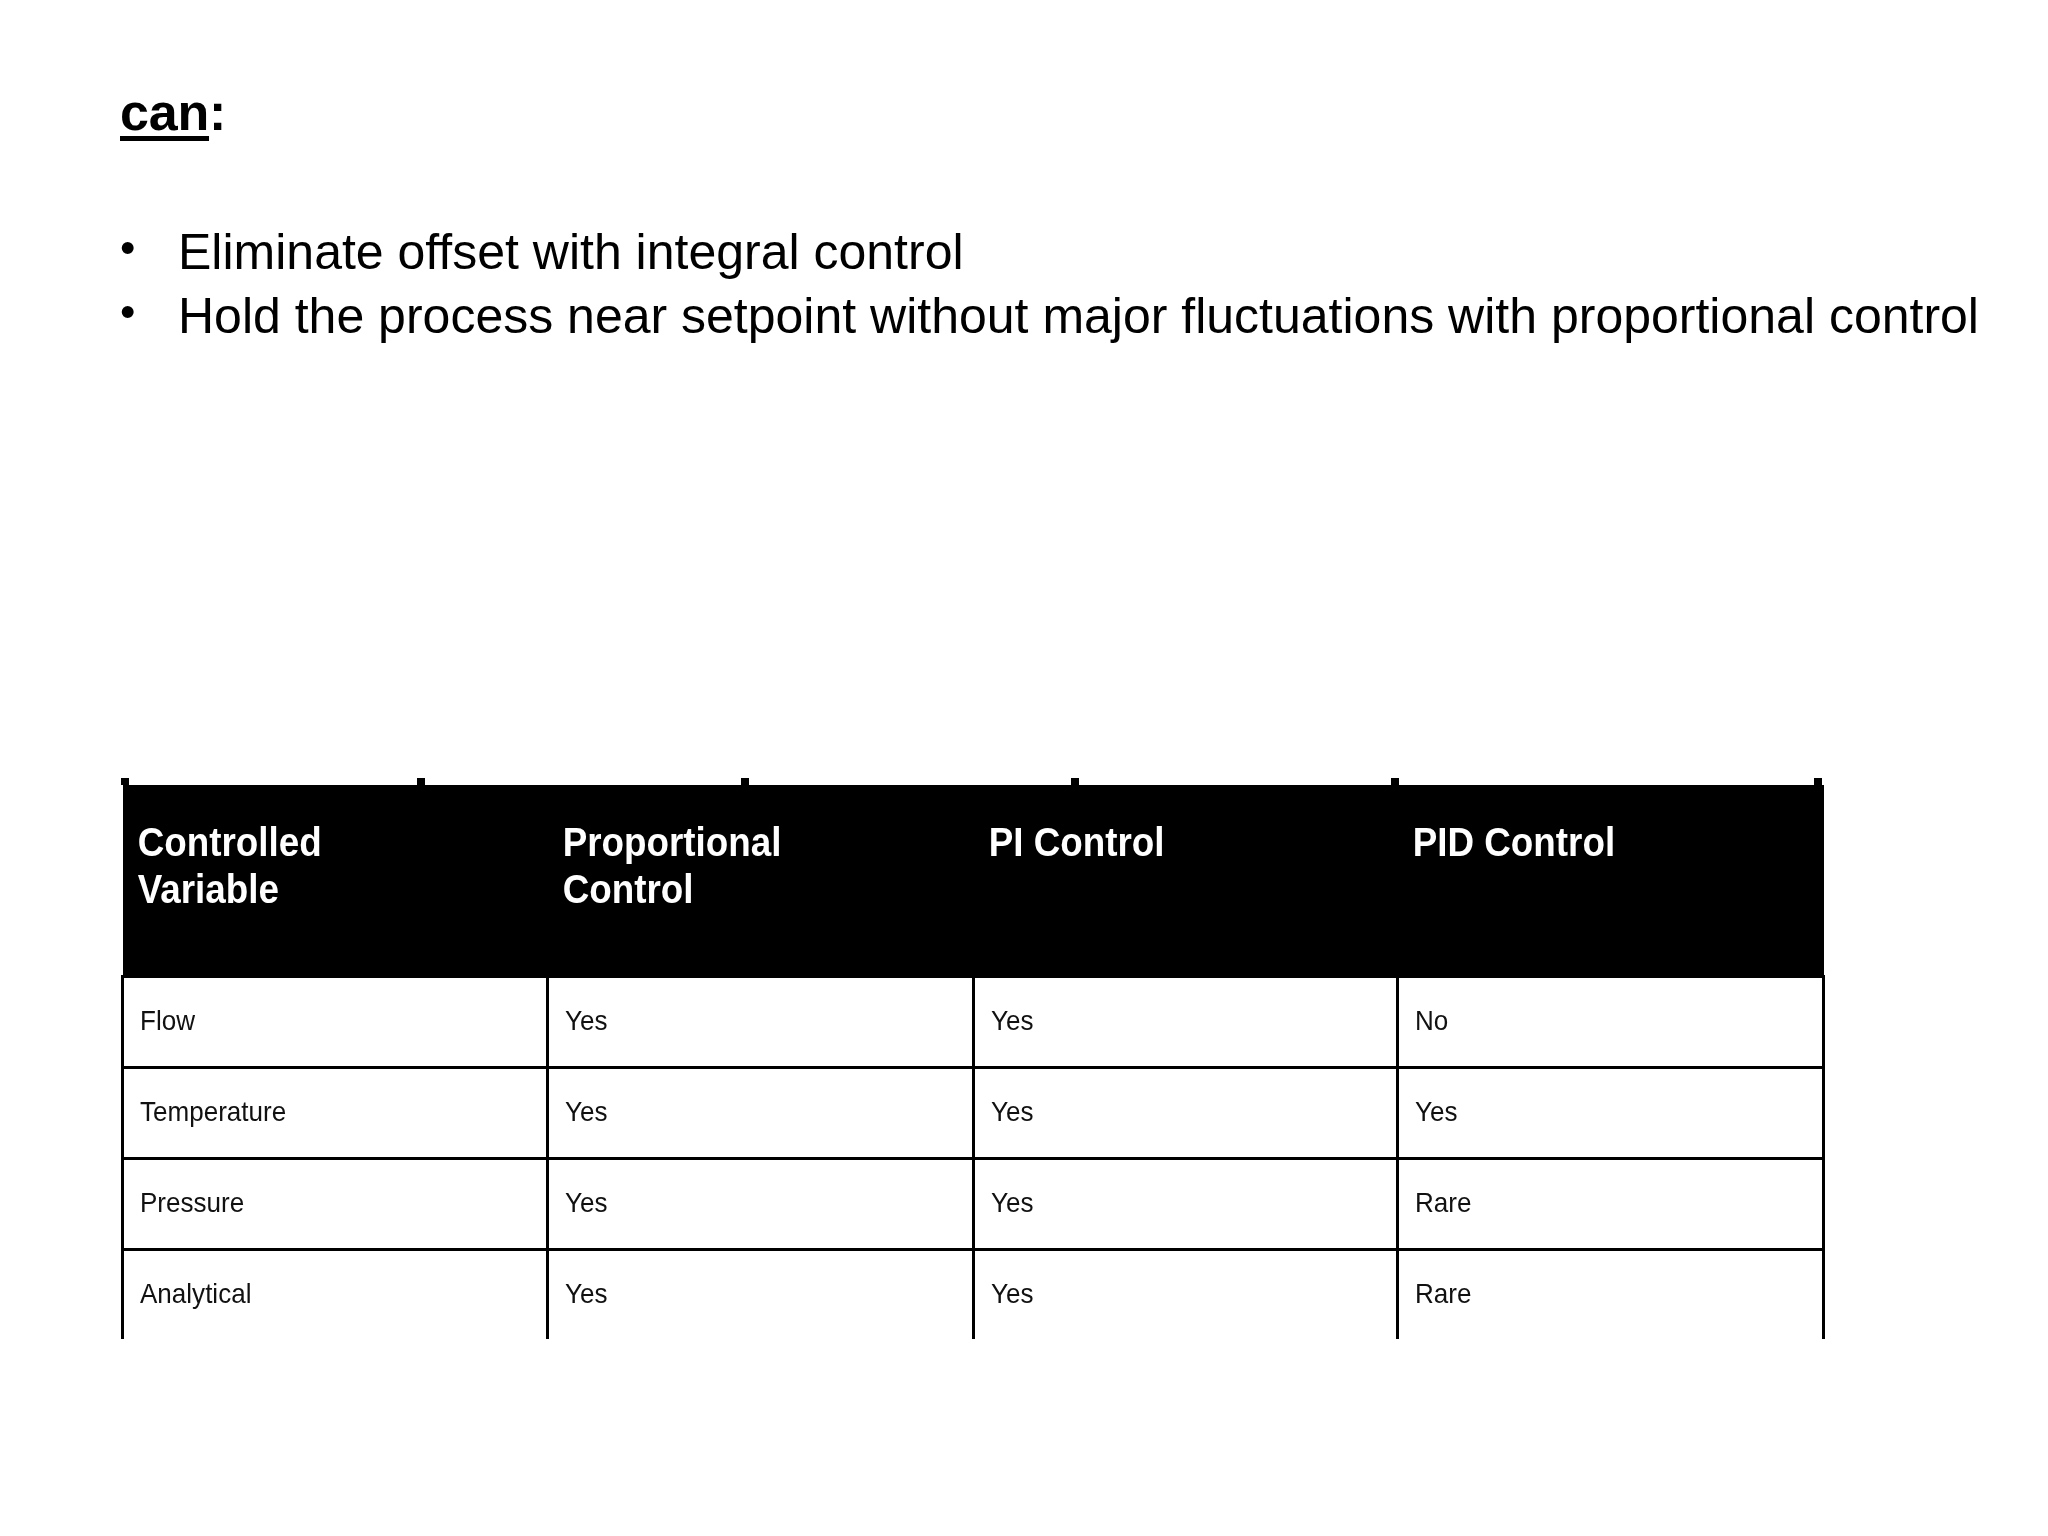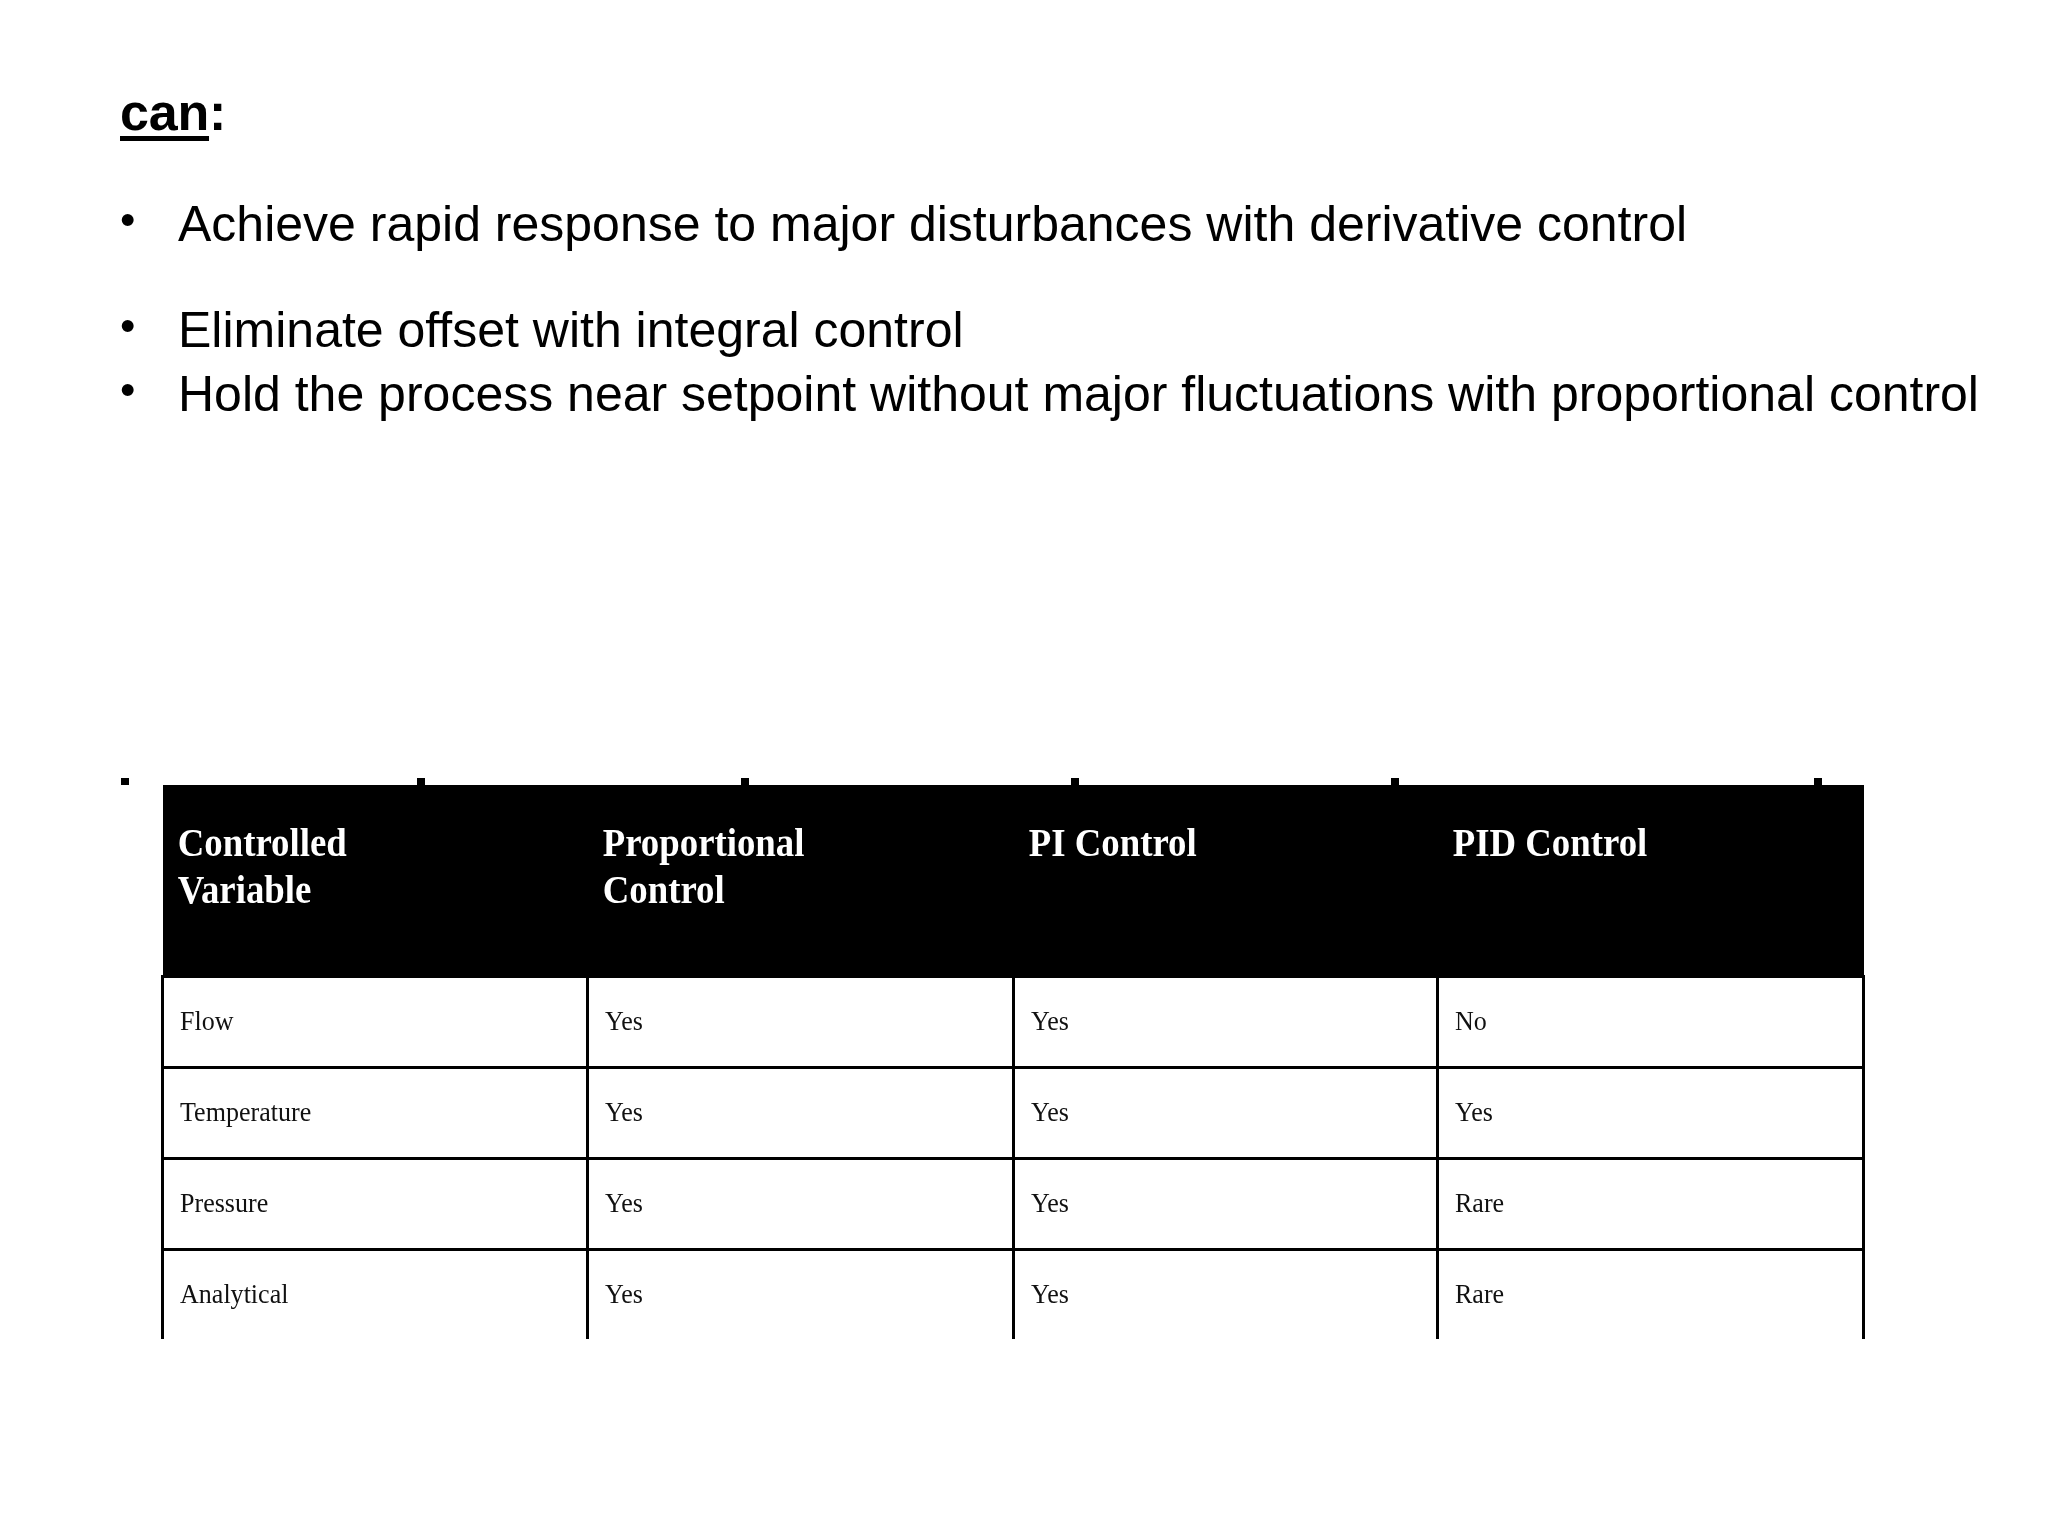--- a/index.html
+++ b/index.html
@@ -53,22 +53,21 @@
   
   .tbl-wrap{
     position:absolute;
     left:121px; top:785px;
     width:1701px;
   }
   table.grid{
     border-collapse:collapse;
     table-layout:fixed;
     width:1701px;
-    font-family:Liberation Serif, serif;
-    margin-left:40px;
+    font-family:Liberation Sans, sans-serif;
   }
   table.grid col.c1{width:425px;}
   table.grid col.c2{width:426px;}
   table.grid col.c3{width:424px;}
   table.grid col.c4{width:426px;}
 
   table.grid th{
     background:#000000;
     color:#ffffff;
     font-weight:bold;
@@ -120,23 +119,20 @@
 <body>
 
 <div class="slide">
 
   <div class="heading">
     <br>
     <span class="u">can</span><span>:</span>
   </div>
 
   <div class="bullets">
-    <p class="bullet b1">
-      <span class="dot">•</span><span class="btxt">Achieve rapid response to major disturbances with derivative control</span>
-    </p>
     <p class="bullet b3">
       <span class="dot">•</span><span class="btxt">Eliminate offset with integral control</span>
     </p>
     <p class="bullet b2">
       <span class="dot">•</span><span class="btxt">Hold the process near setpoint without major fluctuations   with proportional control</span>
     </p>
   </div>
 
   <div class="tickrow">
     <i style="left:0px"></i>

